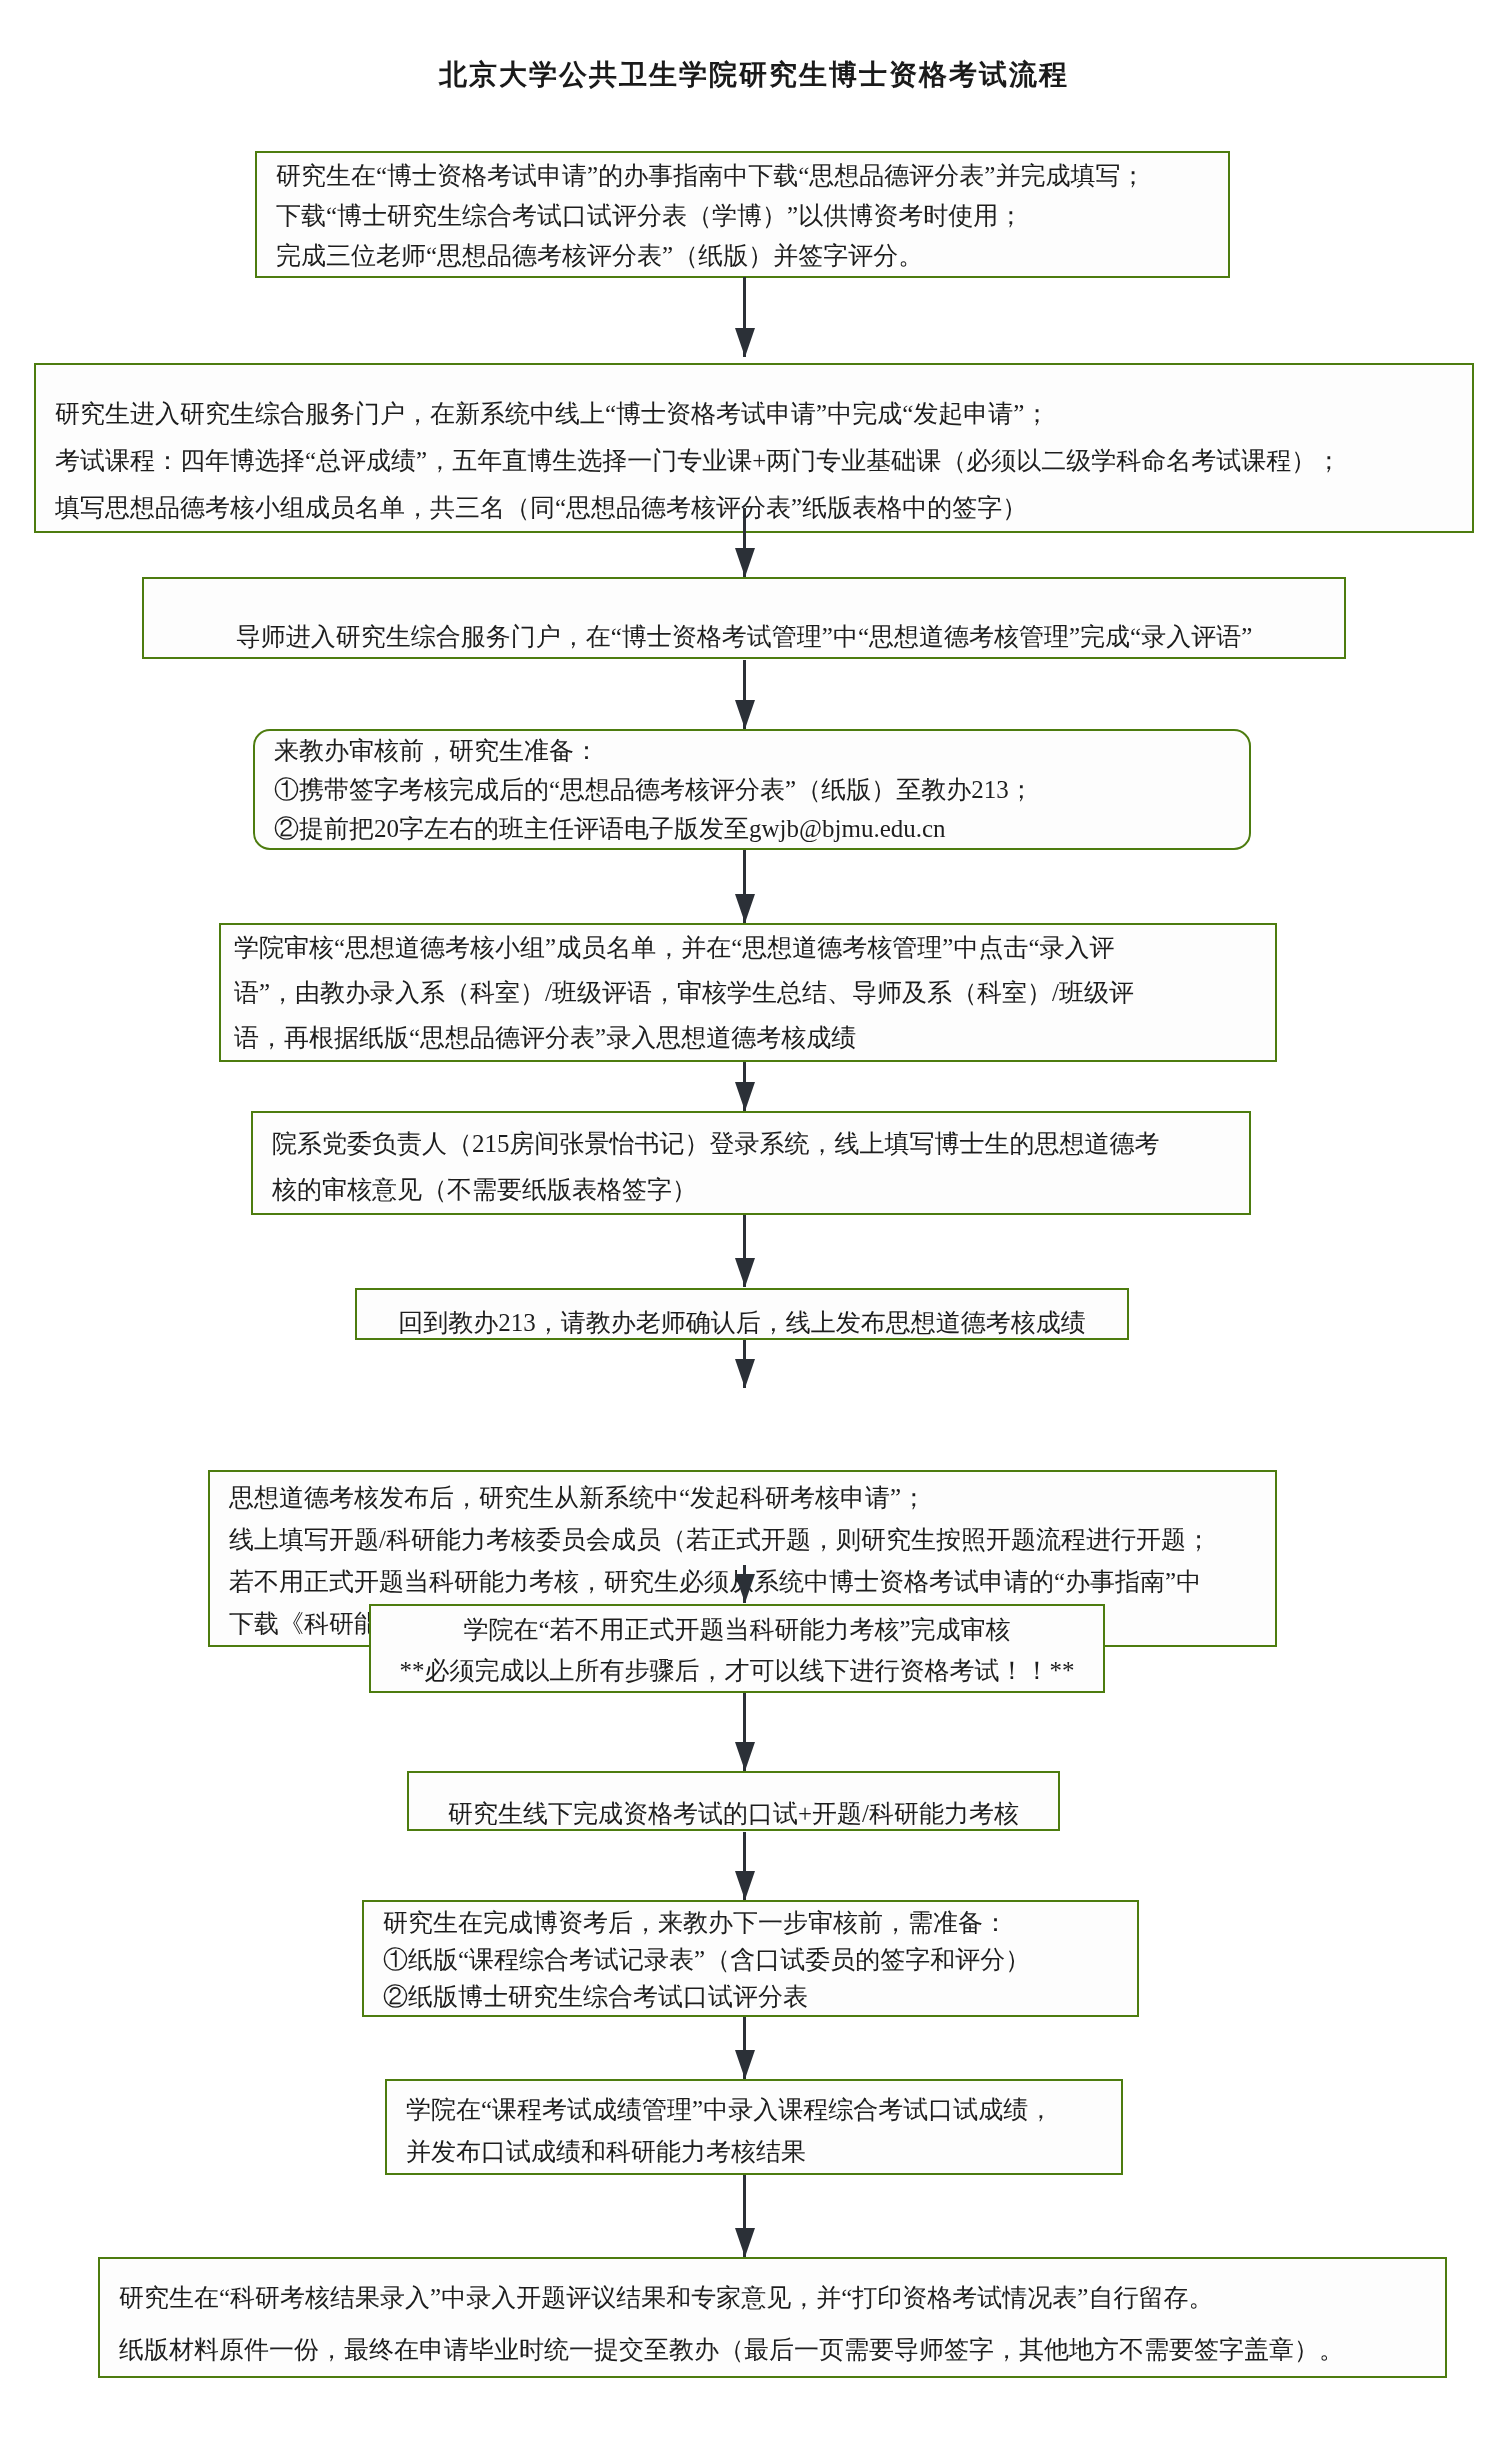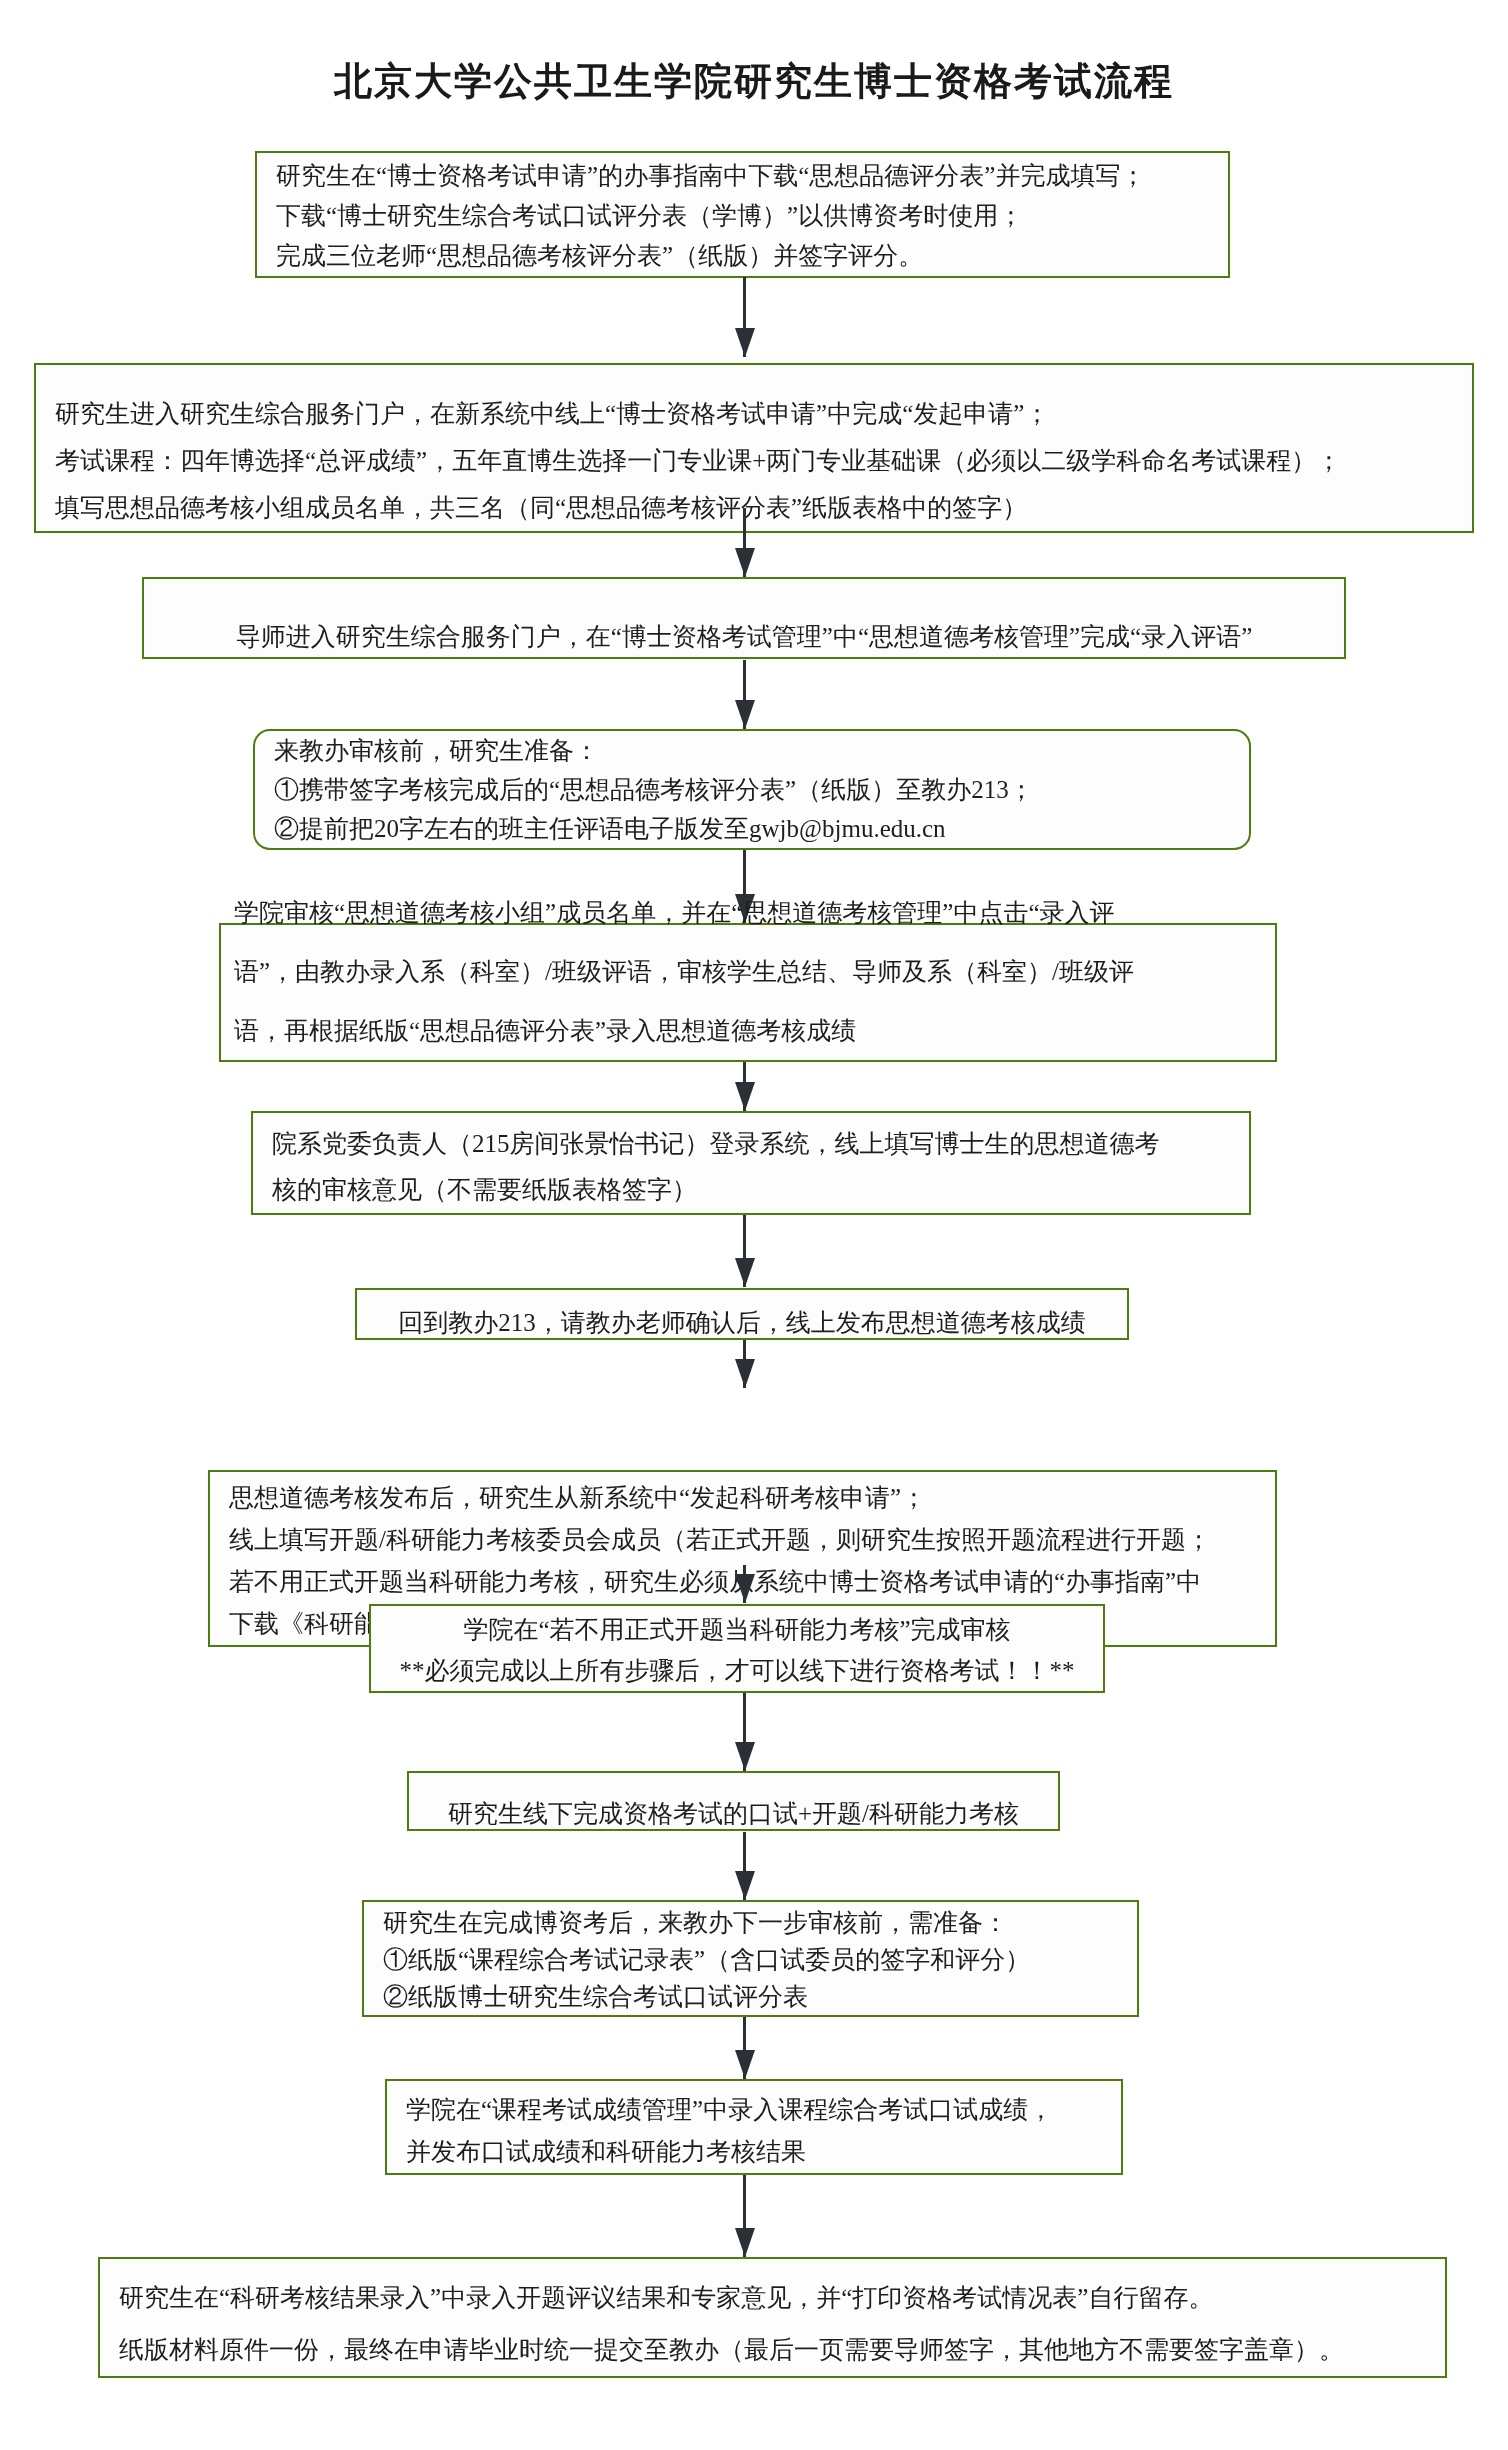--- a/index.html
+++ b/index.html
@@ -15,21 +15,21 @@
     font-family: "Liberation Serif", "DejaVu Serif", serif;
     color: #1d1d1d;
     overflow: hidden;
   }
   .title {
     position: absolute;
     left: 0;
     top: 56px;
     width: 1508px;
     text-align: center;
-    font-size: 38px;
+    font-size: 28px;
     font-weight: bold;
     letter-spacing: 2px;
     color: #1a1a1a;
   }
   .box {
     position: absolute;
     box-sizing: border-box;
     border: 2px solid #4d7c0f;
     background: #fdfdfd;
     display: flex;
@@ -93,21 +93,21 @@
   <div class="arrow" style="left:743px; top:660px; height:69px;"></div>
 
   <div class="box left-text" style="left:253px; top:729px; width:998px; height:121px;border-radius:17px;">
     <div class="box-text" style="line-height:39px;">来教办审核前，研究生准备：
 ①携带签字考核完成后的“思想品德考核评分表”（纸版）至教办213；
 ②提前把20字左右的班主任评语电子版发至gwjb@bjmu.edu.cn</div>
   </div>
   <div class="arrow" style="left:743px; top:850px; height:73px;"></div>
 
   <div class="box left-text" style="left:219px; top:923px; width:1058px; height:139px;">
-    <div class="box-text" style="line-height:59px;padding-left:13px;">学院审核“思想道德考核小组”成员名单，并在“思想道德考核管理”中点击“录入评
+    <div class="box-text" style="line-height:45px;padding-left:13px;">学院审核“思想道德考核小组”成员名单，并在“思想道德考核管理”中点击“录入评
 语”，由教办录入系（科室）/班级评语，审核学生总结、导师及系（科室）/班级评
 语，再根据纸版“思想品德评分表”录入思想道德考核成绩</div>
   </div>
   <div class="arrow" style="left:743px; top:1062px; height:49px;"></div>
 
   <div class="box left-text" style="left:251px; top:1111px; width:1000px; height:104px;">
     <div class="box-text" style="line-height:46px;">院系党委负责人（215房间张景怡书记）登录系统，线上填写博士生的思想道德考
 核的审核意见（不需要纸版表格签字）</div>
   </div>
   <div class="arrow" style="left:743px; top:1215px; height:72px;"></div>

